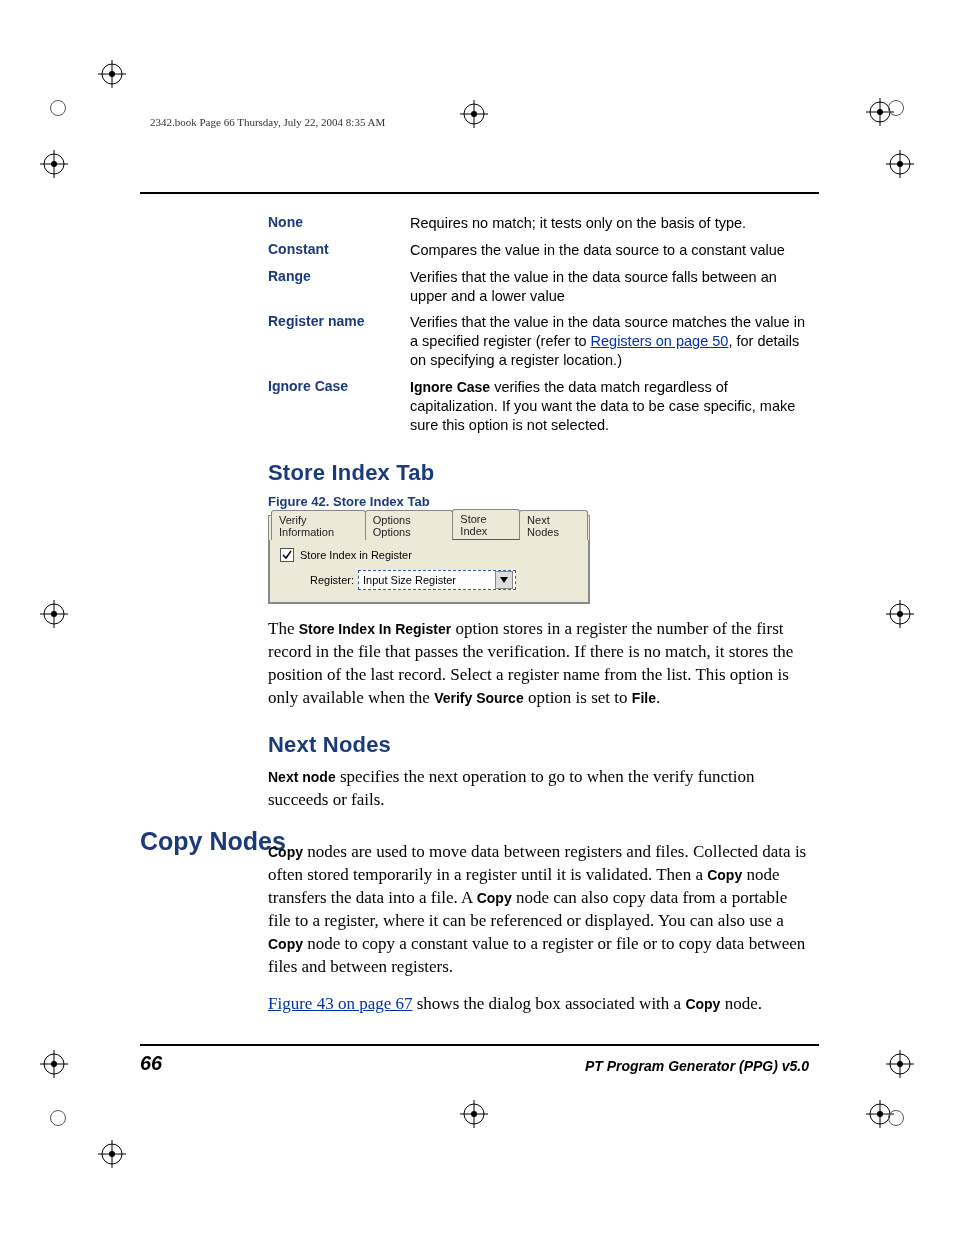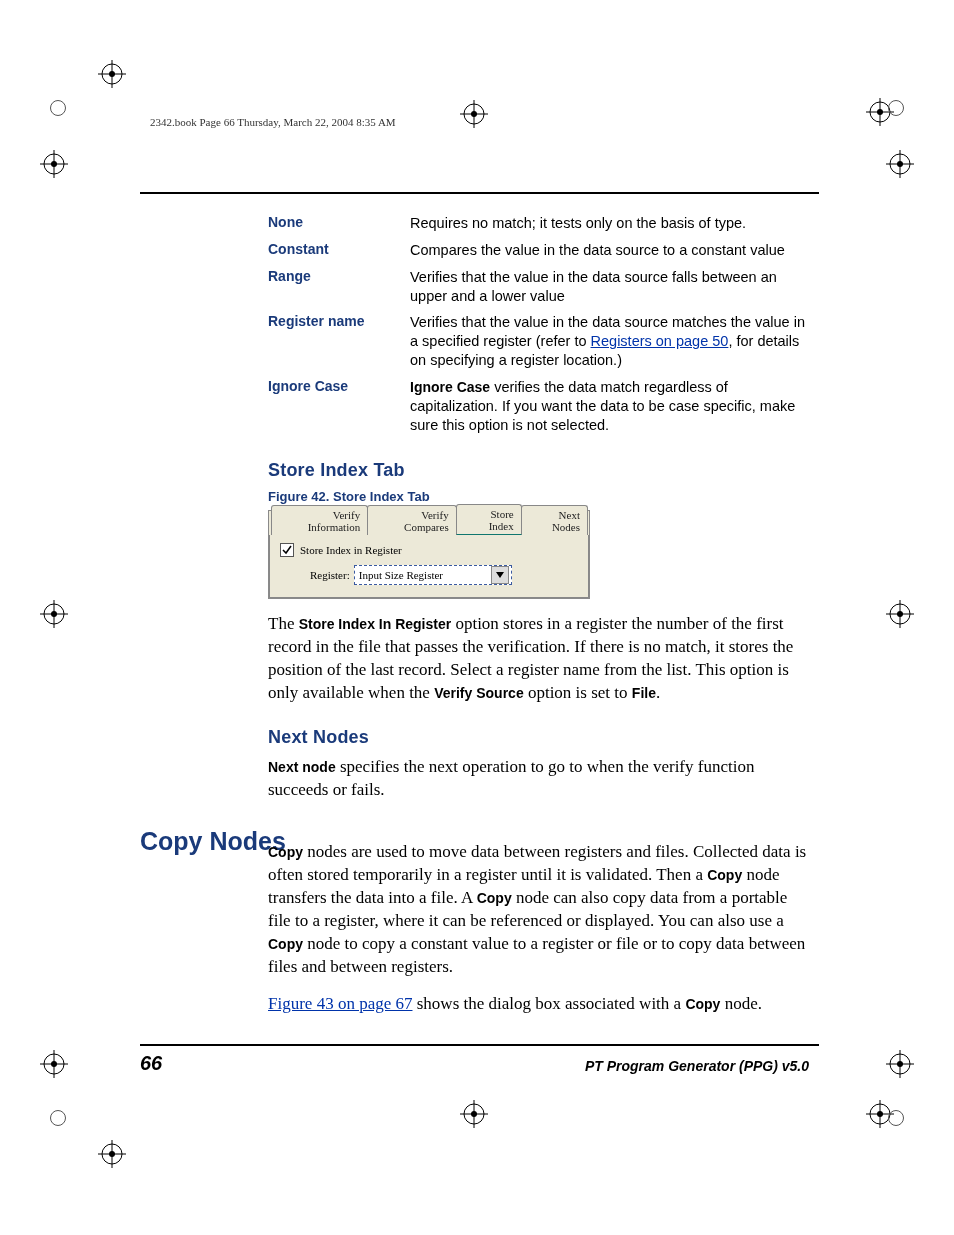--- a/index.html
+++ b/index.html
@@ -37,30 +37,30 @@
   .def-table td{vertical-align:top;padding:4px 0;}
   .def-table td.term{
     color:var(--accent);font-weight:bold;
     width:132px;font-size:14px;
     padding-right:10px;
   }
   .def-table td.desc{font-size:14.5px;line-height:1.3;}
   .h2{
     color:var(--accent);font-weight:bold;
     font-family:Verdana,Arial,sans-serif;
-    font-size:18px;
+    font-size:22px;
     margin:22px 0 8px;
     letter-spacing:.2px;
   }
   .figcap{
     color:var(--accent);font-weight:bold;font-size:13px;margin:6px 0;
   }
   .screenshot{
     width:320px;border:1px solid #8a8a8a;background:#ece9d8;
-    font-family:Liberation Serif, serif;font-size:11px;text-align:right;
+    font-family:Liberation Sans, sans-serif;font-size:11px;
   }
   .tabs{display:flex;align-items:flex-end;height:22px;background:#ece9d8;padding:2px 2px 0 2px;gap:0;}
   .tab{
     padding:3px 7px 2px;border:1px solid #888;border-bottom:none;
     background:#ece9d8;border-radius:3px 3px 0 0;margin-right:-1px;
     color:#222;position:relative;
   }
   .tab.active{background:#ece9d8;z-index:2;border-bottom:1px solid #0f766e;}
   .tab-body{border:1px solid #888;border-top:none;padding:8px 10px 12px;background:#ece9d8;}
   .chk-row{display:flex;align-items:center;gap:6px;}
@@ -171,21 +171,21 @@
 <span class="reg-ring" style="right:50px;top:1110px"></span>
 <span class="reg-ring" style="left:50px;top:100px"></span>
 <span class="reg-ring" style="right:50px;top:100px"></span>
 <svg class="reg-mark" style="left:460px;top:100px" viewBox="0 0 28 28">
     <circle cx="14" cy="14" r="10" fill="none" stroke="#000" stroke-width="1"></circle>
     <circle cx="14" cy="14" r="3" fill="#000"></circle>
     <line x1="0" y1="14" x2="28" y2="14" stroke="#000"></line>
     <line x1="14" y1="0" x2="14" y2="28" stroke="#000"></line>
   </svg>
 
-<div class="page-header-line">2342.book  Page 66  Thursday, March 22, 2004  8:35 AM</div>
+<div class="page-header-line">2342.book  Page 66  Thursday, July 22, 2004  8:35 AM</div>
 
 <div class="hr-rule" style="top:192px"></div>
 
 <div class="content">
   <table class="def-table">
     <tbody>
         <tr>
       <td class="term">None</td>
       <td class="desc">Requires no match; it tests only on the basis of type.</td>
     </tr>
@@ -211,21 +211,21 @@
     </tr>
   </tbody>
     </table>
 
   <div class="h2">Store Index Tab</div>
   <div class="figcap">Figure 42. Store Index Tab</div>
 
   <div class="screenshot">
     <div class="tabs">
       <div class="tab">Verify Information</div>
-      <div class="tab">Verify Compares</div>
+      <div class="tab">Options Options</div>
       <div class="tab active">Store Index</div>
       <div class="tab">Next Nodes</div>
     </div>
     <div class="tab-body">
       <div class="chk-row">
         <span class="chk">
           <svg viewBox="0 0 10 10">
               <polyline points="1,5 4,8 9,1" fill="none" stroke="#000" stroke-width="1.5"></polyline>
             </svg>
         </span>

